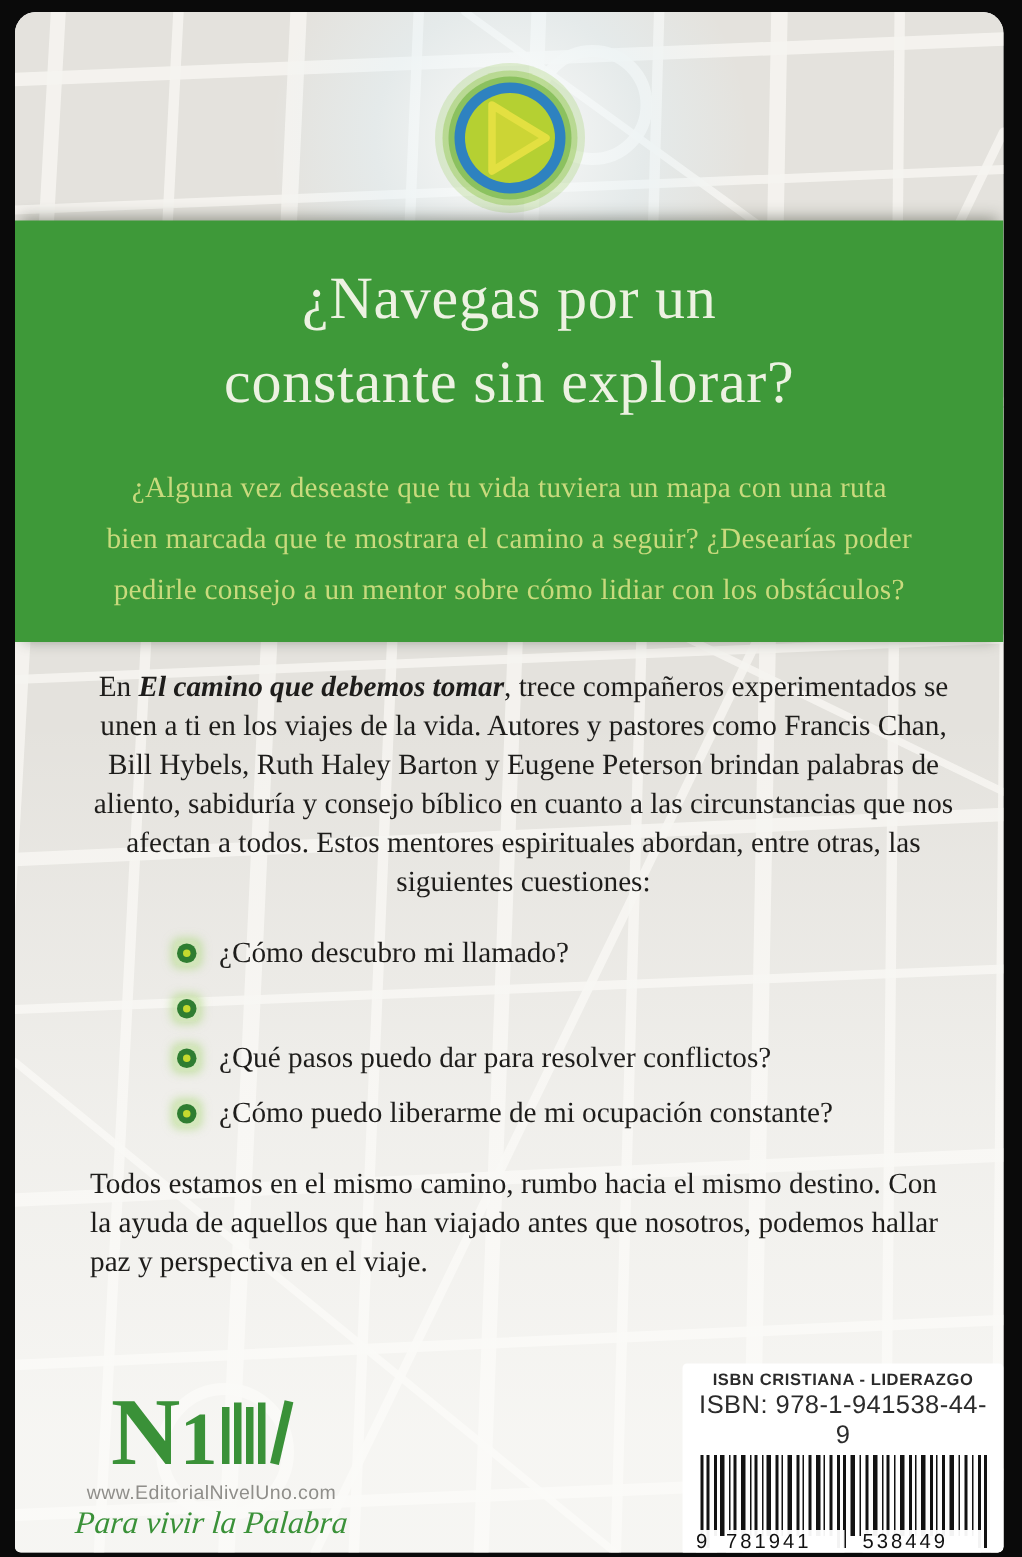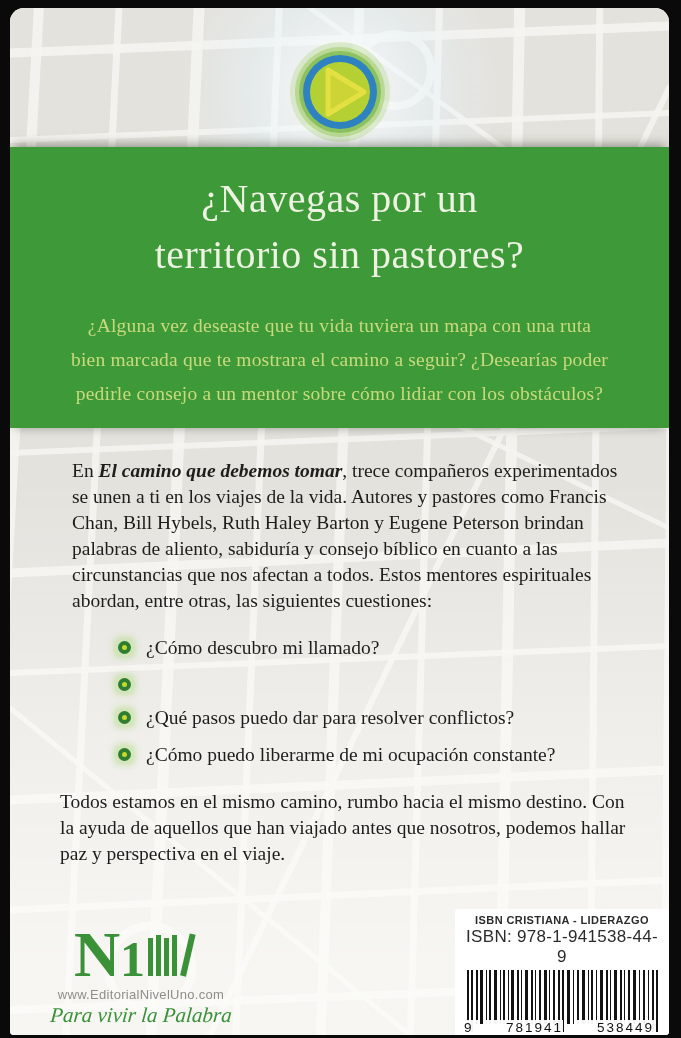--- a/index.html
+++ b/index.html
@@ -34,21 +34,21 @@
   .subtitle{margin-top:26px;}
   .subtitle-line{
     font-size:19.5px;line-height:34px;color:#c9da7d;letter-spacing:.2px;
     font-family:"Liberation Serif", serif;
   }
 
   .body-block{
     position:absolute;left:50px;top:438px;width:578px;color:#1e1d1b;
     font-size:19.5px;line-height:26px;
   }
-  .intro{margin:12px;}
+  .intro{margin:0;text-align:center;}
   .book-title{font-style:italic;font-weight:bold;}
   .q-list{list-style:none;margin:22px 0 0 0;padding:0 0 0 56px;}
   .q-item{display:flex;align-items:flex-start;margin-bottom:13px;font-size:19.5px;line-height:24px;}
   .dot-wrap{
     flex:0 0 17px;width:17px;height:17px;margin:3px 13px 0 0;border-radius:4px;
     background:rgba(190,224,150,.55);display:flex;align-items:center;justify-content:center;
     box-shadow:0 0 6px 2px rgba(170,215,120,.55);
   }
   .dot-ring{width:13px;height:13px;border-radius:50%;background:#2f7d31;display:flex;align-items:center;justify-content:center;}
   .dot-core{width:5px;height:5px;border-radius:50%;background:#c6d92f;}
@@ -62,21 +62,21 @@
   .barcode-box{
     position:absolute;left:445px;top:901px;width:214px;height:128px;
     background:rgba(255,255,255,.96);border-radius:3px;box-sizing:border-box;
     padding:5px 7px 0 7px;text-align:center;
   }
   .barcode-cat{font-family:"Liberation Sans", sans-serif;font-size:11px;font-weight:bold;color:#2b2b2b;letter-spacing:.4px;}
   .barcode-isbn{font-family:"Liberation Sans", sans-serif;font-size:17px;color:#2b2b2b;letter-spacing:.3px;margin-top:1px;}
   .bars-svg{display:block;margin:3px auto 0 auto;}
   .digits{display:flex;font-family:"Liberation Sans", sans-serif;font-size:13.5px;color:#111;margin-top:-14px;padding:0 2px;}
   .digits .lead{flex:0 0 14px;text-align:left;background:rgba(255,255,255,.95);}
-  .digits .grp{flex:1;text-align:right;letter-spacing:2px;background:rgba(255,255,255,.95);margin:0 6px;}
+  .digits .grp{flex:1;text-align:left;letter-spacing:2px;background:rgba(255,255,255,.95);margin:0 6px;}
 </style>
 </head>
 <body>
 
 <div class="cover">
 
   <svg class="map-svg" width="659" height="1027" viewBox="0 0 659 1027">
     <rect x="0" y="0" width="659" height="1027" fill="#e4e2dd"></rect>
     <g stroke="#f5f4f0" stroke-opacity="0.9" stroke-linecap="round" fill="none">
       <line x1="30" y1="-20" x2="-30" y2="1047" stroke-width="10"></line>
@@ -115,21 +115,21 @@
       <circle cx="60" cy="60" r="45" fill="#8ac43e" opacity="0.4"></circle>
       <circle cx="60" cy="60" r="41" fill="#6db13c" opacity="0.6"></circle>
       <circle cx="60" cy="60" r="37" fill="#2e82c0"></circle>
       <circle cx="60" cy="60" r="30" fill="#b5d032"></circle>
       <polygon points="48,38 84,60 48,82" fill="#ccd535" stroke="#e3e041" stroke-width="5" stroke-linejoin="round"></polygon>
     </svg>
   </div>
 
   <div class="banner">
     <div class="title-line">¿Navegas por un</div>
-    <div class="title-line">territorio sin pastores?</div>
+    <div class="title-line">constante sin explorar?</div>
     <div class="subtitle">
       <div class="subtitle-line">¿Alguna vez deseaste que tu vida tuviera un mapa con una ruta</div>
       <div class="subtitle-line">bien marcada que te mostrara el camino a seguir? ¿Desearías poder</div>
       <div class="subtitle-line">pedirle consejo a un mentor sobre cómo lidiar con los obstáculos?</div>
     </div>
   </div>
 
   <div class="body-block">
     <p class="intro"><span>En </span><span class="book-title">El camino que debemos tomar</span><span>, trece compañeros experimentados se unen a ti en los viajes de la vida. Autores y pastores como Francis Chan, Bill Hybels, Ruth Haley Barton y Eugene Peterson brindan palabras de aliento, sabiduría y consejo bíblico en cuanto a las circunstancias que nos afectan a todos. Estos mentores espirituales abordan, entre otras, las siguientes cuestiones:</span></p>
 

